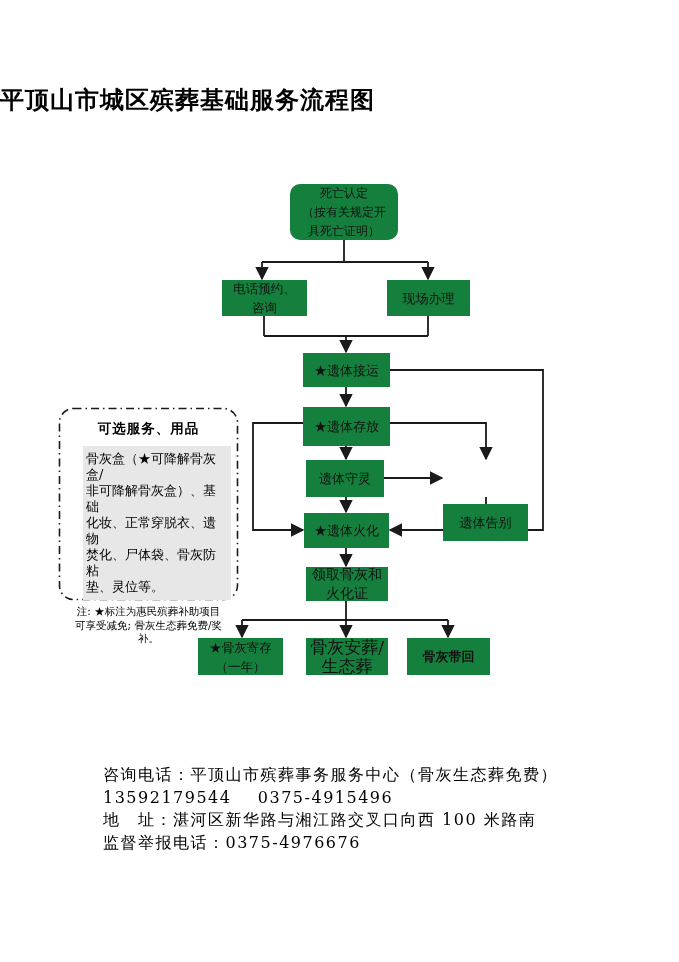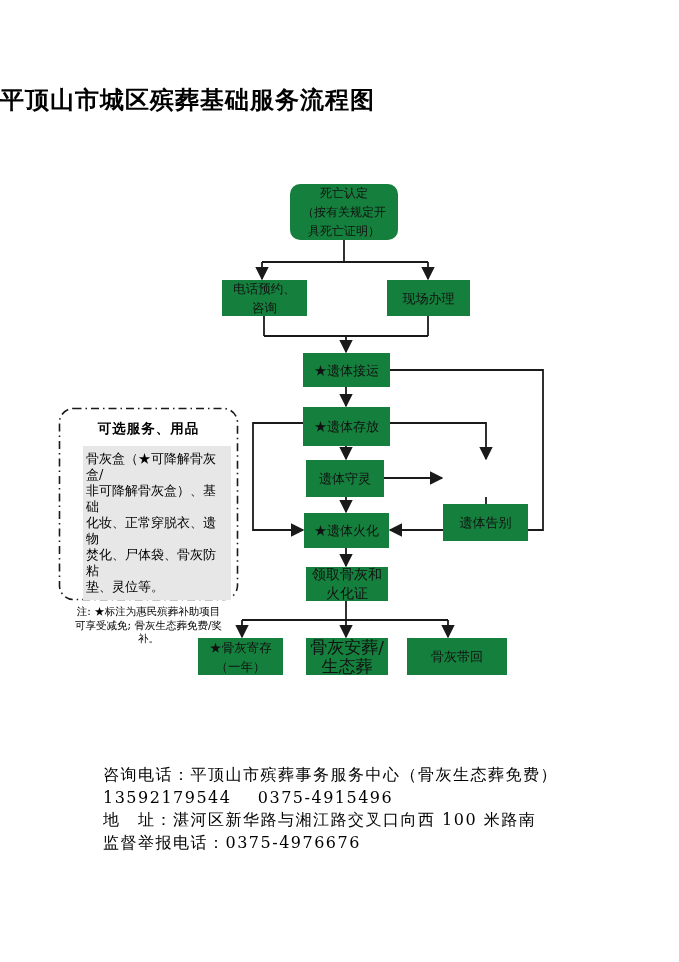--- a/index.html
+++ b/index.html
@@ -28,21 +28,21 @@
   #n-phone     { left: 222px; top: 280px; width: 85px;  height: 36px; font-size: 12.5px; }
   #n-onsite    { left: 387px; top: 280px; width: 83px;  height: 36px; }
   #n-transport { left: 303px; top: 353px; width: 87px;  height: 34px; }
   #n-storage   { left: 303px; top: 407px; width: 87px;  height: 39px; font-family: Liberation Serif, serif; }
   #n-vigil     { left: 306px; top: 460px; width: 78px;  height: 37px; }
   #n-farewell  { left: 443px; top: 460px; width: 85px;  height: 37px; margin-top: 44px; }
   #n-cremation { left: 304px; top: 513px; width: 85px;  height: 35px; }
   #n-collect   { left: 306px; top: 567px; width: 82px;  height: 34px; font-size: 14px; }
   #n-deposit   { left: 198px; top: 638px; width: 85px;  height: 37px; font-size: 12.5px; }
   #n-burial    { left: 306px; top: 638px; width: 82px;  height: 37px; font-size: 17px; }
-  #n-takehome  { left: 407px; top: 638px; width: 100px;  height: 37px; }
+  #n-takehome  { left: 407px; top: 638px; width: 83px;  height: 37px; font-weight: bold; }
 
   .panel { position: absolute; left: 59px; top: 408px; width: 179px; height: 192px; }
   .panel-title { margin-top: 12px; text-align: center; font-weight: bold; font-size: 13.5px; letter-spacing: 1px; }
   .panel-body {
     margin: 8px 7px 0 24px; background: #e7e7e7; padding: 5px 3px;
     font-size: 13px; line-height: 16px; white-space: pre-line; text-align: left;
   }
   .panel-note { margin: 5px 2px 0 2px; text-align: center; font-size: 10.5px; line-height: 13.5px; white-space: pre-line; }
 
   .contact { position: absolute; left: 103px; top: 764px; font-size: 16px; line-height: 22.5px; letter-spacing: 1.5px; }

